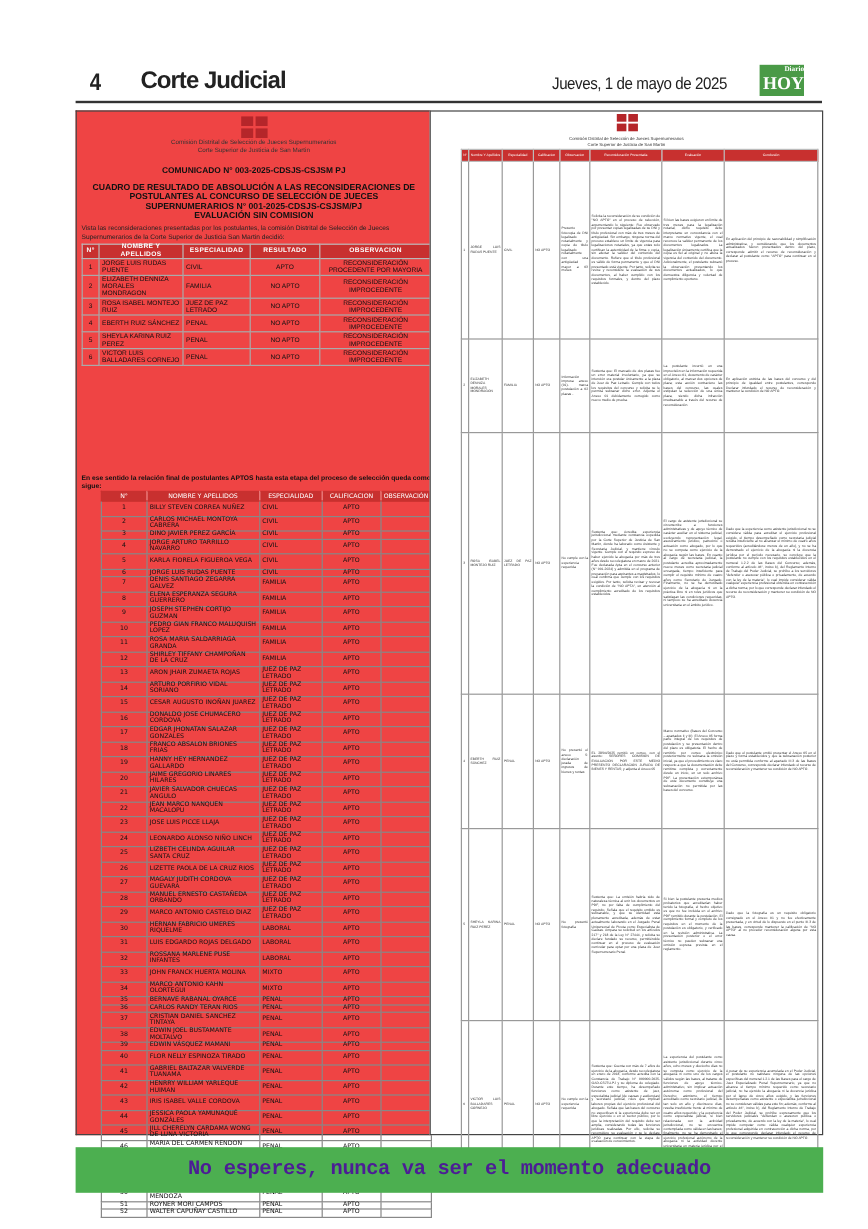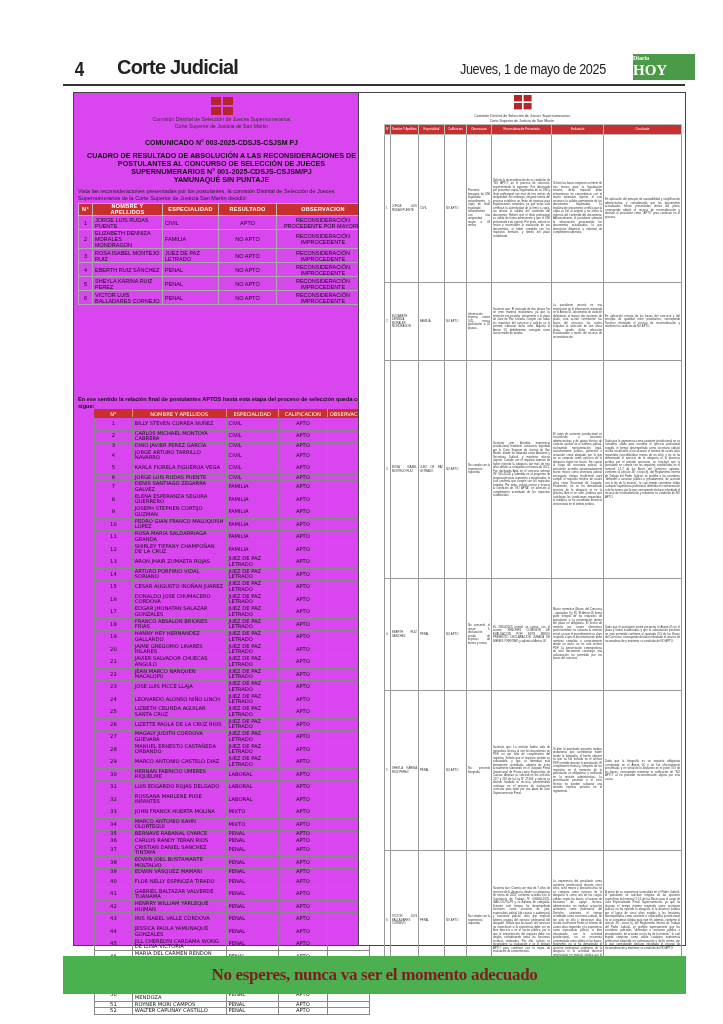--- a/index.html
+++ b/index.html
@@ -3,26 +3,26 @@
 <meta charset="utf-8">
 <style>
   html, body { margin: 0; padding: 0; background: #ffffff; }
   body { width: 723px; height: 1024px; position: relative; overflow: hidden; font-family: "Liberation Sans", sans-serif; color: #111; }
 
   
   .hdr { position: absolute; left: 63px; top: 52px; width: 622px; height: 32px; border-bottom: 2px solid #333; }
   .pg-num { position: absolute; left: 11px; top: 6px; font-size: 20px; font-weight: bold; font-family: "Liberation Sans", sans-serif; color: #222; transform: scaleX(0.85); }
   .section { position: absolute; left: 54px; top: 4px; font-size: 20px; font-weight: bold; letter-spacing: -0.8px; color: #222; }
   .date { position: absolute; left: 397px; top: 9px; font-size: 14px; color: #222; letter-spacing: -0.4px; transform: scaleX(0.9); transform-origin: left; }
-  .hoy { position: absolute; left: 570px; top: 2px; width: 62px; height: 26px; background: #4a9a47; color: #fff; text-align: left; }
+  .hoy { position: absolute; left: 570px; top: 2px; width: 37px; height: 26px; background: #4a9a47; color: #fff; text-align: right; }
   .hoy .d { font-size: 6px; font-weight: bold; line-height: 8px; font-family: "Liberation Serif", serif; }
   .hoy .h { font-size: 15px; font-weight: bold; line-height: 16px; font-family: "Liberation Serif", serif; }
 
   
-  .lpanel { position: absolute; left: 73px; top: 92px; width: 295px; height: 852px; border: 1px solid #444; border-right: none; background: #d946ef; }
+  .lpanel { position: absolute; left: 63px; top: 92px; width: 295px; height: 852px; border: 1px solid #444; border-right: none; background: #ef4444; }
   .logo { position: absolute; width: 22px; height: 18px; }
   .logo span { position: absolute; width: 10px; height: 8px; background: #b5262a; }
   .l-org { position: absolute; left: 0; top: 23px; width: 295px; text-align: center; font-size: 5.2px; line-height: 6.5px; color: #333; }
   .l-com { position: absolute; left: 0; top: 46px; width: 295px; text-align: center; font-size: 7px; font-weight: bold; }
   .l-title { position: absolute; left: 10px; top: 59px; width: 275px; text-align: center; font-size: 7.2px; font-weight: bold; line-height: 8px; }
   .l-intro { position: absolute; left: 4px; top: 95px; width: 292px; font-size: 5.5px; line-height: 6.5px; color: #222; }
 
   table { border-collapse: collapse; }
   .t1 { position: absolute; left: 4px; top: 110px; width: 292px; font-size: 5.5px; }
   .t1 th { background: #c8302f; color: #fff; font-weight: bold; height: 11px; padding: 0 2px; border: 1px solid #b8b8b8; line-height: 5.5px; letter-spacing: 0.3px; }
@@ -37,21 +37,21 @@
   .t2 td.c { text-align: center; }
 
   
   .rpanel { position: absolute; left: 358px; top: 92px; width: 326px; height: 852px; border: 1px solid #444; background: #fff; }
   .r-org { position: absolute; left: 0; top: 21px; width: 326px; text-align: center; font-size: 3.6px; line-height: 4.5px; color: #333; }
   .t3 { position: absolute; left: 25px; top: 31px; width: 298px; font-size: 2.8px; line-height: 3.5px; font-family: "Liberation Sans", sans-serif; table-layout: fixed; }
   .t3 th { background: #c8302f; color: #fff; font-weight: normal; height: 9px; padding: 0 1px; border: 1px solid #bbb; font-size: 2.8px; }
   .t3 td { border: 1px solid #999; padding: 1px; vertical-align: middle; color: #333; text-align: justify; }
 
   
-  .banner { position: absolute; left: 63px; top: 956px; width: 623px; height: 38px; background: #4caf50; color: #7f1d1d; text-align: center; font-family: Liberation Serif, serif; font-weight: bold; font-size: 17px; line-height: 38px; letter-spacing: -0.3px; }
+  .banner { position: absolute; left: 63px; top: 956px; width: 623px; height: 38px; background: #4caf50; color: #4c1d95; text-align: center; font-family: Liberation Mono, monospace; font-weight: bold; font-size: 17px; line-height: 38px; letter-spacing: -0.3px; }
 </style>
 </head>
 <body>
 
 <div class="hdr">
   <div class="pg-num">4</div>
   <div class="section">Corte Judicial</div>
   <div class="date">Jueves, 1 de mayo de 2025</div>
   <div class="hoy">
     <div class="d">Diario</div>
@@ -66,21 +66,21 @@
     <span style="left:0;top:10px;"></span>
       <span style="left:12px;top:10px;"></span>
   </div>
   <div class="l-org">
     <div>Comisión Distrital de Selección de Jueces Supernumerarios</div>
     <div>Corte Superior de Justicia de San Martin</div>
   </div>
   <div class="l-com">COMUNICADO N° 003-2025-CDSJS-CSJSM PJ</div>
   <div class="l-title">
     <div>CUADRO DE RESULTADO DE ABSOLUCIÓN A LAS RECONSIDERACIONES DE POSTULANTES AL CONCURSO DE SELECCIÓN DE JUECES SUPERNUMERARIOS N° 001-2025-CDSJS-CSJSM/PJ</div>
-    <div>YAMUNAQUÉ SIN PUNTAJE</div>
+    <div>EVALUACIÓN SIN COMISION</div>
   </div>
   <div class="l-intro">Vista las reconsideraciones presentadas por los postulantes, la comisión Distrital de Selección de Jueces Supernumerarios de la Corte Superior de Justicia San Martin decidió:</div>
 
   <table class="t1">
     <colgroup>
         <col style="width:14px">
         <col style="width:70px">
         <col style="width:56px">
         <col style="width:58px">
         <col>

